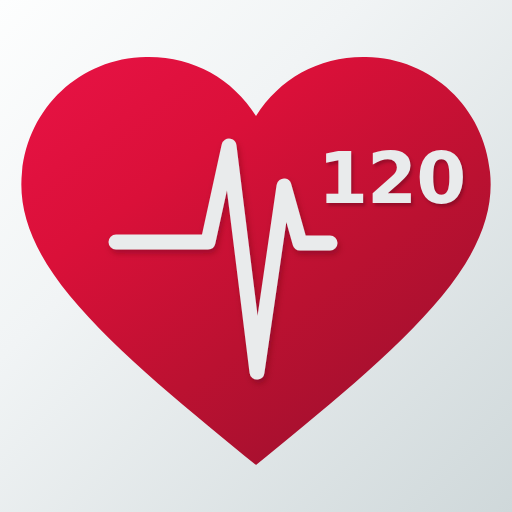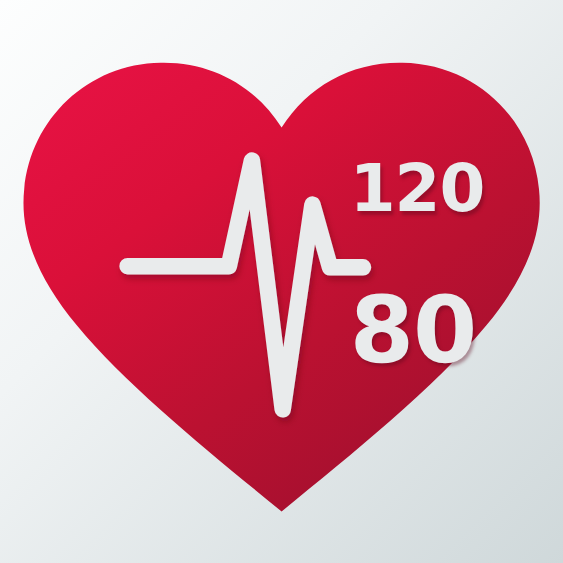--- a/index.html
+++ b/index.html
@@ -34,21 +34,21 @@
     letter-spacing: -1px;
     line-height: 1;
     text-shadow: 2px 3px 3px rgba(90, 8, 28, 0.40);
     -webkit-font-smoothing: antialiased;
     user-select: none;
   }
 
   .numeral-systolic {
     left: 318px;
     top: 142px;
-    font-size: 60px;
+    font-size: 72px;
   }
 
   .numeral-diastolic {
     left: 318px;
     top: 258px;
     font-size: 84px;
   }
 </style>
 </head>
 <body>
@@ -95,15 +95,14 @@
              L 229 146
              L 257 372
              L 284 186
              L 300 243
              L 330 243"></path>
 
   </svg>
 
   <div class="numeral numeral-systolic">120</div>
 
-  <div class="numeral numeral-diastolic">80</div>
 
 </div>
 
 </body></html>

